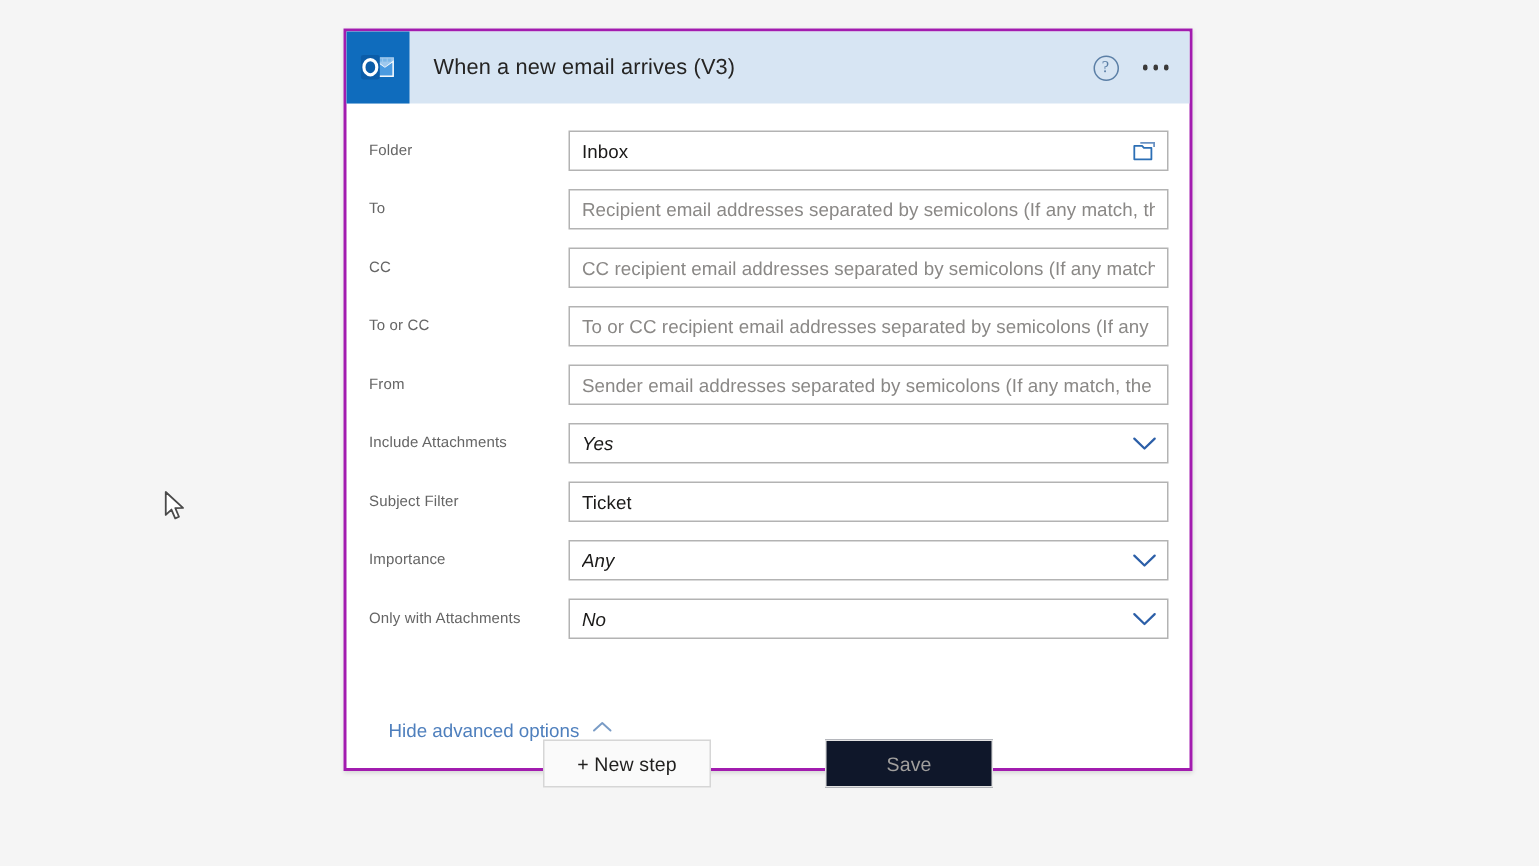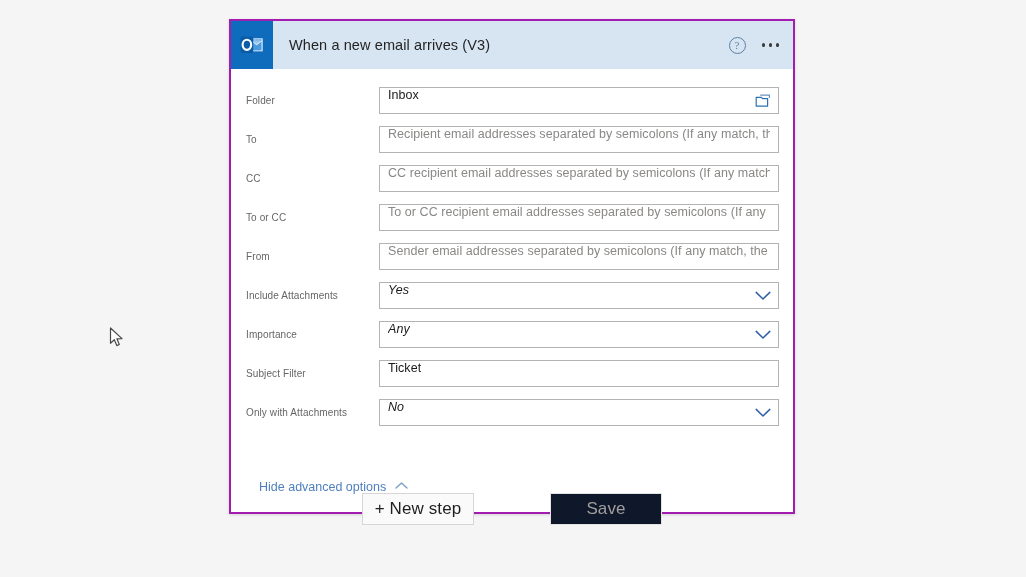--- a/index.html
+++ b/index.html
@@ -95,20 +95,21 @@
     color: #656565;
     padding-left: 1px;
     letter-spacing: .1px;
   }
   .field {
     flex: 1 1 auto;
     height: 27px;
     border: 1px solid #b3b3b3;
     background: #ffffff;
     display: flex;
+    align-items: center;
     padding: 0 8px;
     position: relative;
     overflow: hidden;
     cursor: text;
   }
   .field.select { cursor: pointer; font-style: italic; }
   .field-text {
     font-size: 12.5px;
     color: #1b1a19;
     white-space: nowrap;
@@ -151,21 +152,21 @@
     display: flex;
     justify-content: center;
     gap: 76px;
   }
   .footer-btn {
     height: 32px;
     min-width: 112px;
     border: 1px solid #d6d6d6;
     background: #fafafa;
     font-family: "Liberation Sans", sans-serif;
-    font-size: 17px;
+    font-size: 13px;
     color: #201f1e;
     cursor: pointer;
     letter-spacing: .1px;
   }
   .footer-btn.disabled {
     color: #a19f9d;
     background: #0f172a;
     border-color: #e3e3e3;
     cursor: default;
   }
@@ -255,34 +256,34 @@
         <div class="field select">
           <span class="field-text">Yes</span>
           <span class="field-icon">
             <svg width="16" height="10" viewBox="0 0 16 10" aria-hidden="true">
               <path d="M1.2 1.4 L8 8 L14.8 1.4" fill="none" stroke="#2c5fa8" stroke-width="1.5" stroke-linecap="round" stroke-linejoin="round"></path>
             </svg>
           </span>
         </div>
       </div>
       <div class="form-row">
+        <div class="row-label">Subject Filter</div>
+        <div class="field">
+          <span class="field-text">Ticket</span>
+        </div>
+      </div>
+      <div class="form-row">
         <div class="row-label">Importance</div>
         <div class="field select">
           <span class="field-text">Any</span>
           <span class="field-icon">
             <svg width="16" height="10" viewBox="0 0 16 10" aria-hidden="true">
               <path d="M1.2 1.4 L8 8 L14.8 1.4" fill="none" stroke="#2c5fa8" stroke-width="1.5" stroke-linecap="round" stroke-linejoin="round"></path>
             </svg>
           </span>
-        </div>
-      </div>
-      <div class="form-row">
-        <div class="row-label">Subject Filter</div>
-        <div class="field">
-          <span class="field-text">Ticket</span>
         </div>
       </div>
       <div class="form-row">
         <div class="row-label">Only with Attachments</div>
         <div class="field select">
           <span class="field-text">No</span>
           <span class="field-icon">
             <svg width="16" height="10" viewBox="0 0 16 10" aria-hidden="true">
               <path d="M1.2 1.4 L8 8 L14.8 1.4" fill="none" stroke="#2c5fa8" stroke-width="1.5" stroke-linecap="round" stroke-linejoin="round"></path>
             </svg>

